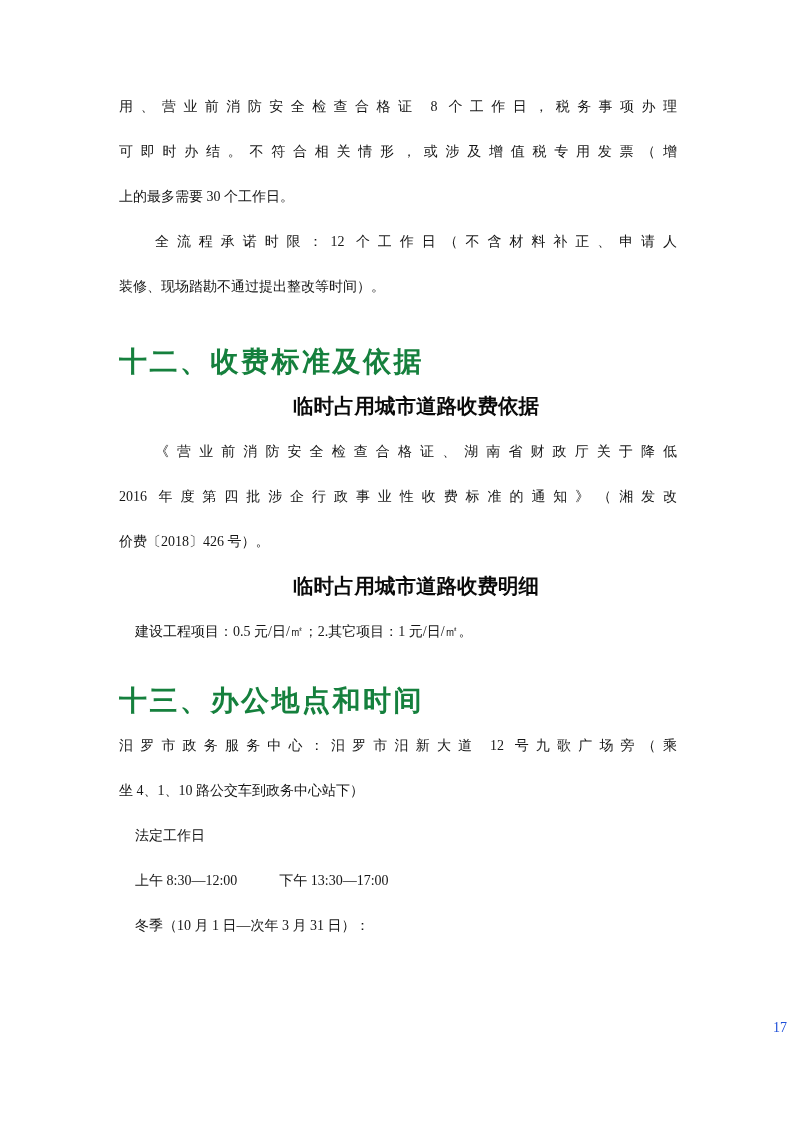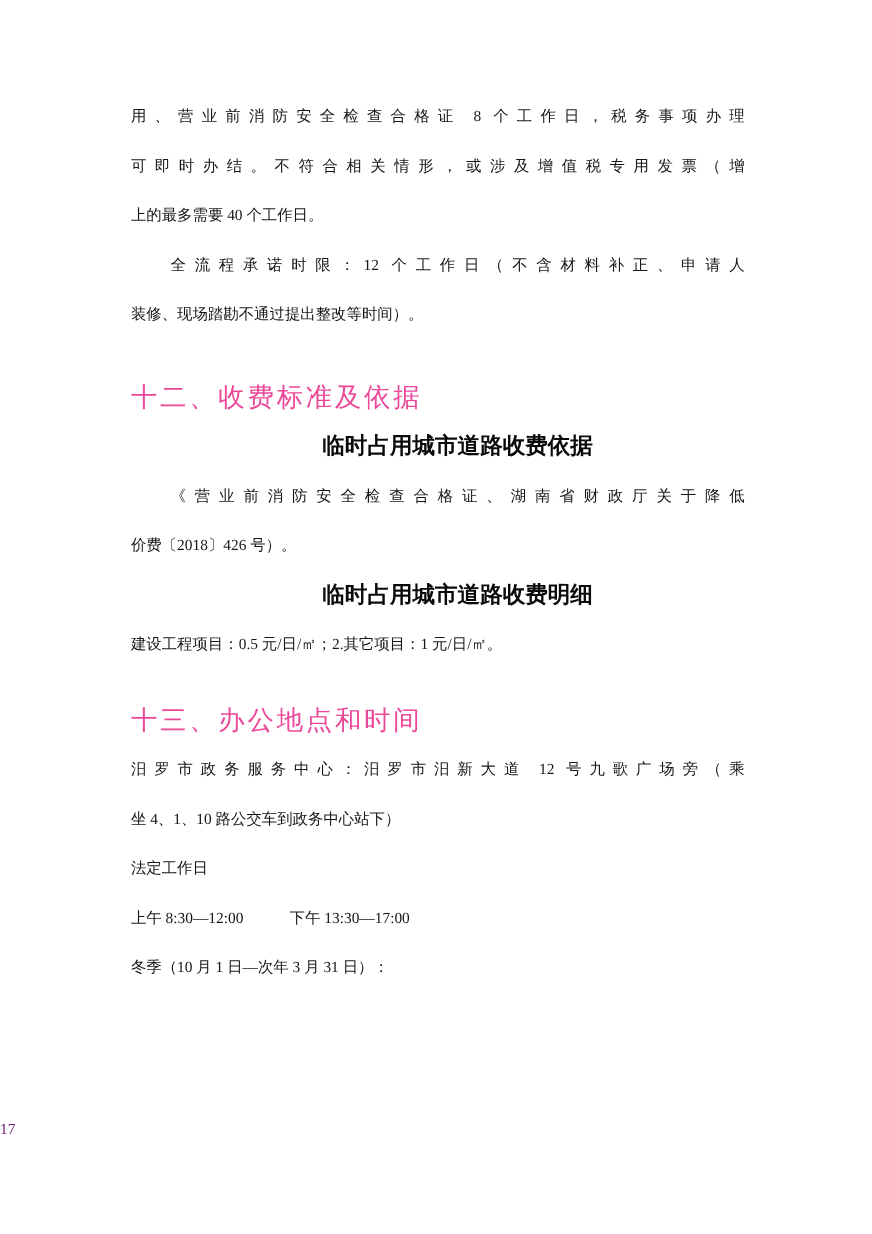--- a/index.html
+++ b/index.html
@@ -36,76 +36,78 @@
   .line.last {
     text-align-last: left;
   }
   .indent-first .line:first-child {
     text-indent: 36px;
   }
   .single {
     height: 45px;
     overflow: hidden;
     text-align: left;
+    margin-left: 16px;
   }
   .h-section {
     font-family: "Liberation Sans", sans-serif;
-    font-weight: normal;
-    font-size: 24px;
+    font-weight: bold;
+    font-size: 28px;
     letter-spacing: 2.5px;
     line-height: 45px;
     height: 45px;
-    color: #ec4899;
+    color: #15803d;
   }
   .mt-sec12 { margin-top: 30px; }
   .mt-sec13 { margin-top: 24px; }
   .sub-head {
     font-weight: bold;
     font-size: 20.5px;
     line-height: 45px;
     height: 45px;
     text-indent: 36px;
     color: #0a0a0a;
     text-align: center;
   }
   .page-num {
     position: absolute;
     left: 0;
     right: 6px;
     top: 1018px;
-    text-align: left;
+    text-align: right;
     font-size: 14px;
     line-height: 20px;
     font-family: "Liberation Serif", serif;
-    color: #701a75;
+    color: #1d4ed8;
   }
 </style>
 </head>
 <body>
 
 <div class="page">
   <div class="content">
 
     <div class="para">
         <div class="line">用、营业前消防安全检查合格证 8 个工作日，税务事项办理</div>
         <div class="line">可即时办结。不符合相关情形，或涉及增值税专用发票（增</div>
-        <div class="line last">上的最多需要 40 个工作日。</div>
+        <div class="line last">上的最多需要 30 个工作日。</div>
       </div>
 
     <div class="para indent-first">
         <div class="line">全流程承诺时限：12 个工作日（不含材料补正、申请人</div>
         <div class="line last">装修、现场踏勘不通过提出整改等时间）。</div>
       </div>
 
     <div class="h-section mt-sec12">十二、收费标准及依据</div>
 
     <div class="sub-head">临时占用城市道路收费依据</div>
 
     <div class="para indent-first">
         <div class="line">《营业前消防安全检查合格证、湖南省财政厅关于降低</div>
+        <div class="line">2016 年度第四批涉企行政事业性收费标准的通知》（湘发改</div>
         <div class="line last">价费〔2018〕426 号）。</div>
       </div>
 
     <div class="sub-head">临时占用城市道路收费明细</div>
 
     <div class="para single">建设工程项目：0.5 元/日/㎡；2.其它项目：1 元/日/㎡。</div>
 
     <div class="h-section mt-sec13">十三、办公地点和时间</div>
 
     <div class="para">

